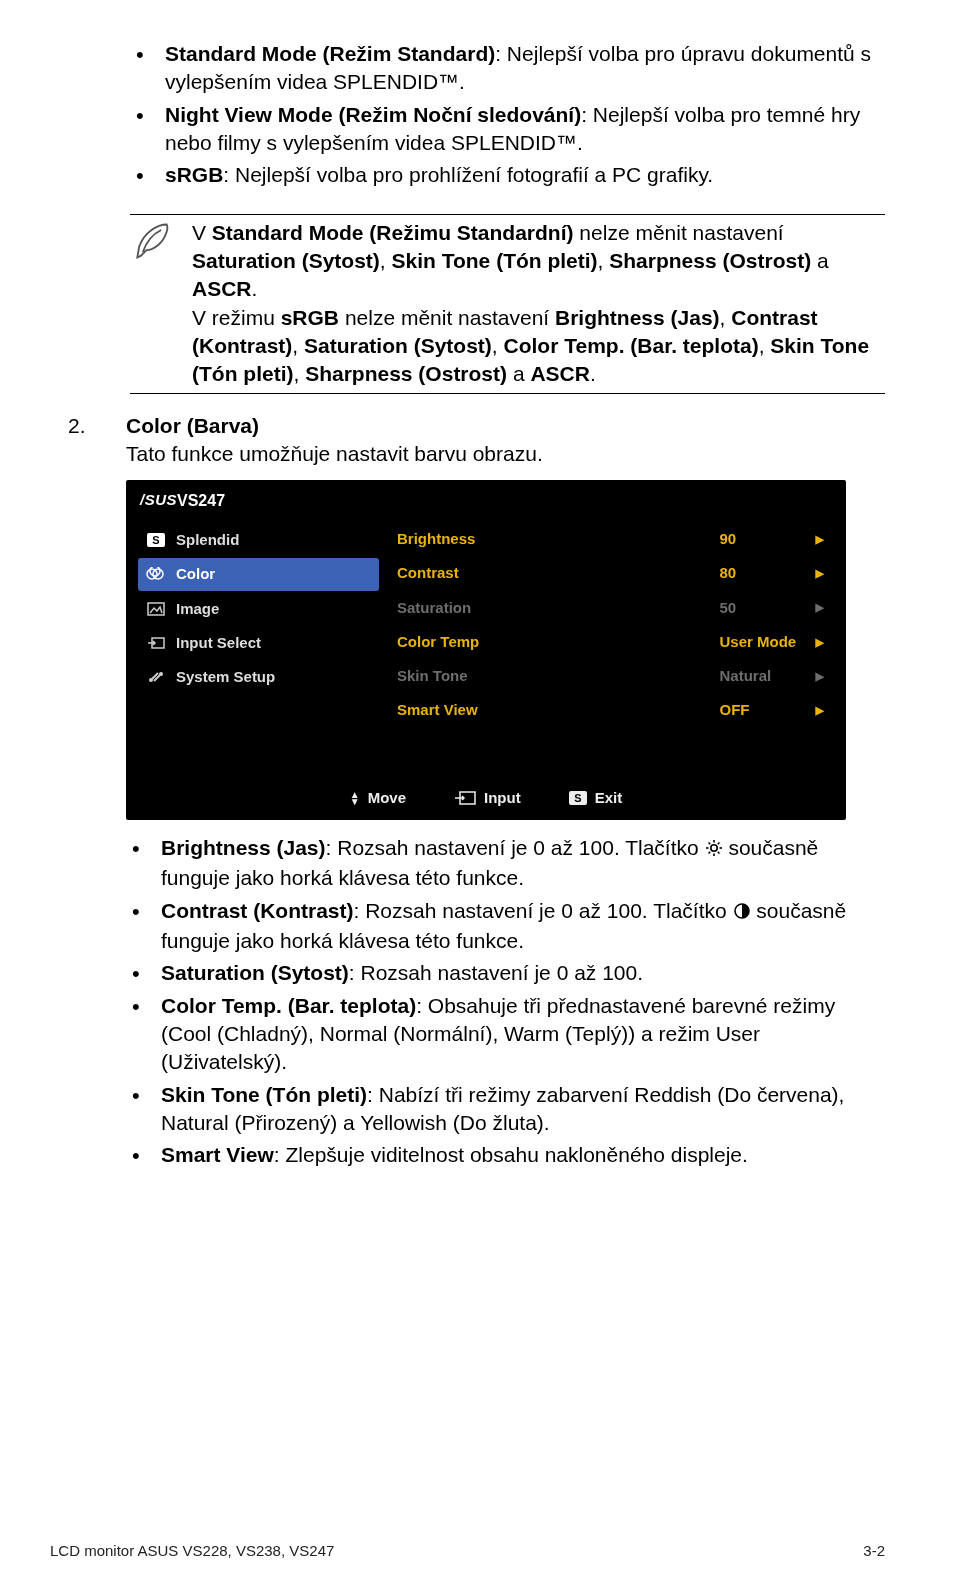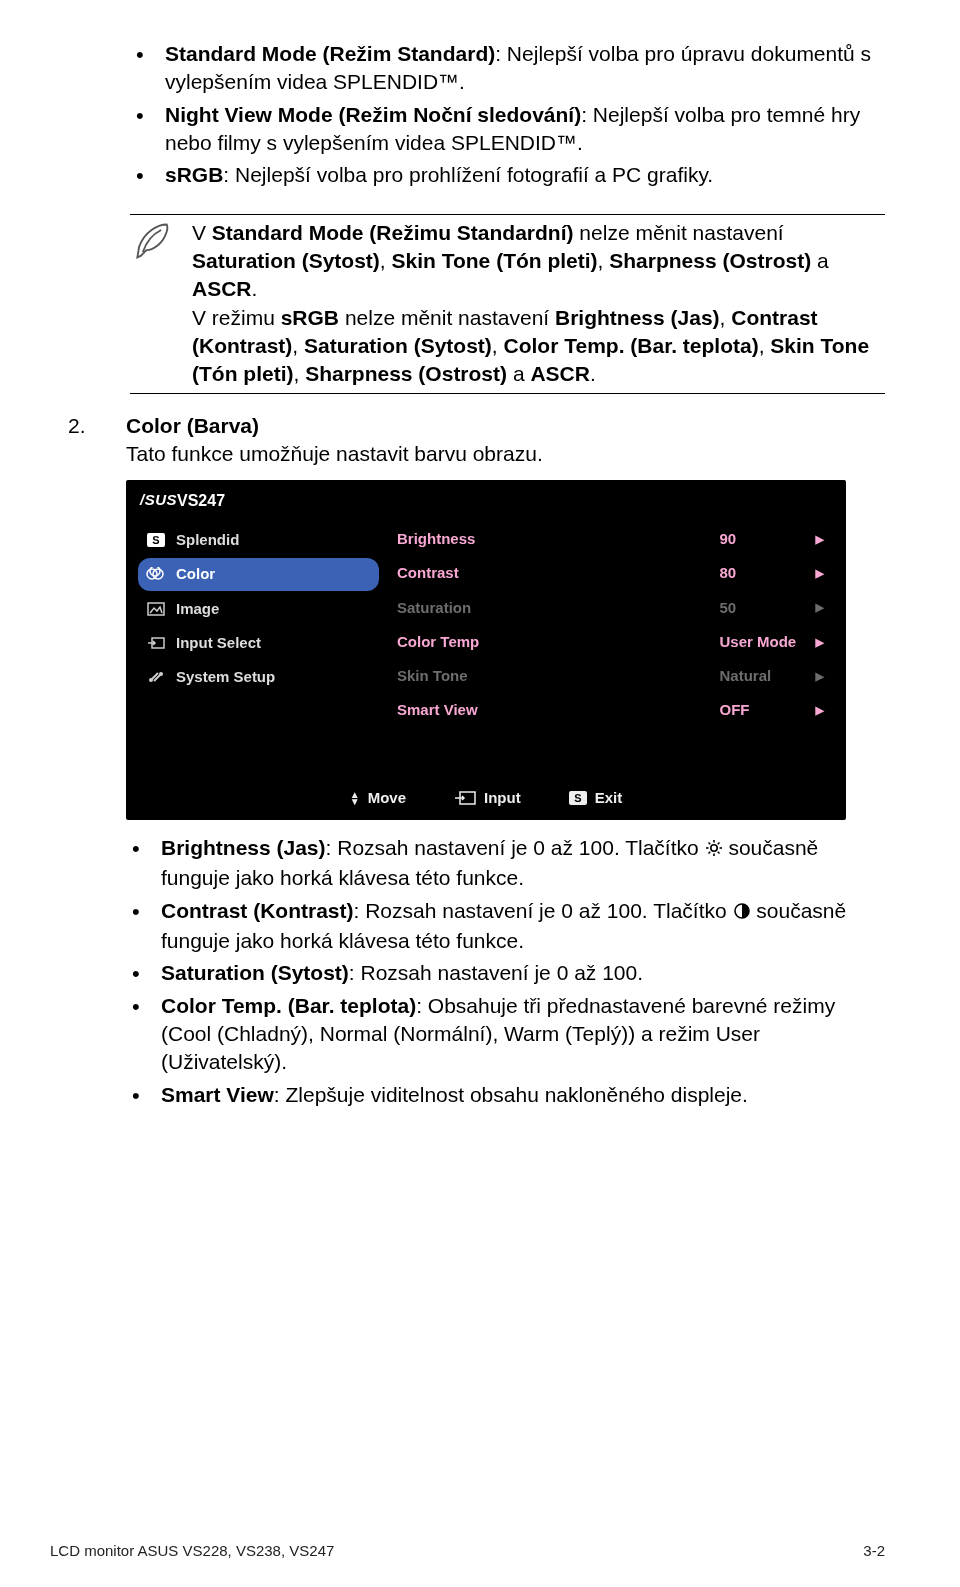--- a/index.html
+++ b/index.html
@@ -52,25 +52,25 @@
   .asus-logo { font-style: italic; letter-spacing: 0.5px; font-size: 15px; }
   .osd-body { display: flex; }
   .osd-left { width: 265px; padding: 4px 12px 10px 12px; }
   .osd-right { flex: 1; padding: 4px 16px 10px 0; }
   .osd-left .menu-item {
     display: flex; align-items: center; gap: 10px;
     padding: 6px 8px; margin: 2px 0;
     color: #ddd; font-weight: 600; font-size: 15px;
   }
   .osd-left .menu-item.selected {
-    background: #3b62b5; color: #fff; border-radius: 12px;
+    background: #3b62b5; color: #fff; border-radius: 3px;
   }
   .menu-icon { width: 20px; display:flex; justify-content:center; }
 
-  .osd-row { display: flex; align-items: center; padding: 7px 6px; color: #f9a8d4; font-weight: 600; font-size: 15px; }
+  .osd-row { display: flex; align-items: center; padding: 7px 6px; color: #eab308; font-weight: 600; font-size: 15px; }
   .osd-row.dim { color: #6d6d6d; }
   .osd-row .label { flex: 1; }
   .osd-row .val { width: 96px; text-align: left; padding-right: 8px; }
   .osd-row .tri { color: inherit; font-size: 11px; }
   .osd-row.dim .tri { color: #6d6d6d; }
 
   .osd-footer {
     display: flex; justify-content: center; gap: 48px;
     padding: 10px 0 12px 0; font-size: 15px; font-weight: 600; color: #eee;
   }
@@ -261,20 +261,23 @@
               <path d="M9 2 A7 7 0 0 1 9 16 Z" fill="#000"></path>
             </svg></span><span> současně funguje jako horká klávesa této funkce.</span>
       </li>
       <li>
         <span class="bold">Saturation (Sytost)</span><span>: Rozsah nastavení je 0 až 100.</span>
       </li>
       <li>
         <span class="bold">Color Temp. (Bar. teplota)</span><span>: Obsahuje tři přednastavené barevné režimy (Cool (Chladný), Normal (Normální), Warm (Teplý)) a režim User (Uživatelský).</span>
       </li>
       <li>
+        <span class="bold">Skin Tone (Tón pleti)</span><span>: Nabízí tři režimy zabarvení Reddish (Do červena), Natural (Přirozený) a Yellowish (Do žluta).</span>
+      </li>
+      <li>
         <span class="bold">Smart View</span><span>: Zlepšuje viditelnost obsahu nakloněného displeje.</span>
       </li>
     </ul>
 
   </div>
 </div>
 
 <div class="footer">
   <span>LCD monitor ASUS VS228, VS238, VS247</span>
   <span>3-2</span>

